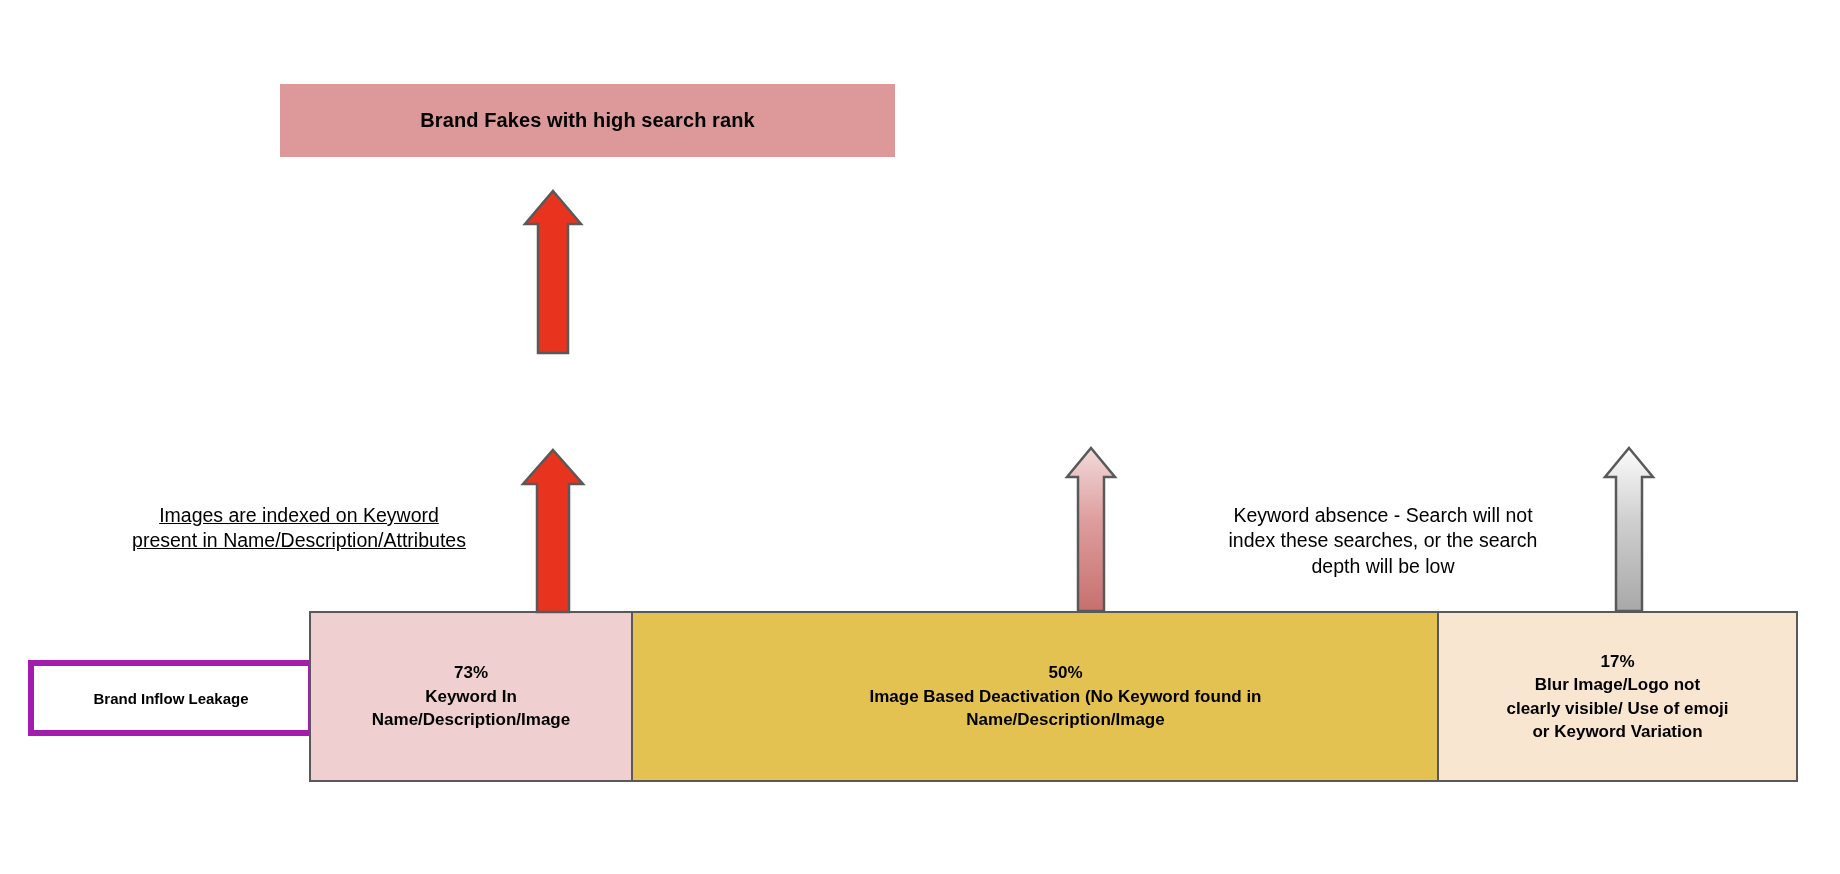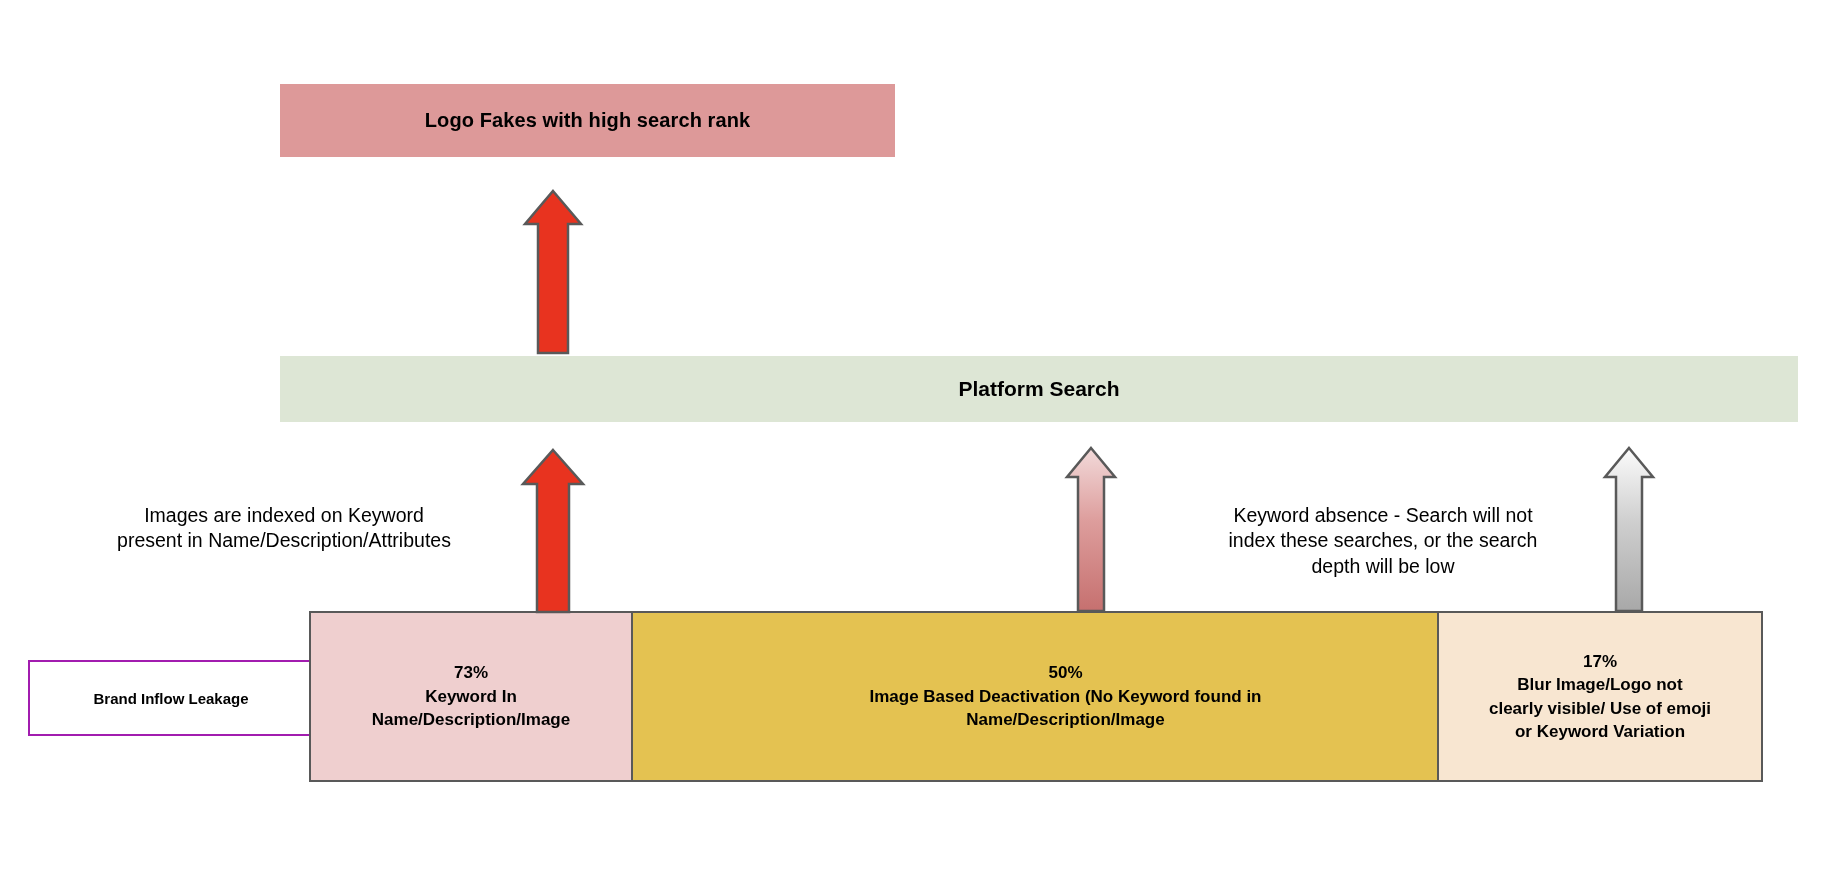--- a/index.html
+++ b/index.html
@@ -52,21 +52,21 @@
     font-weight: bold;
   }
 
   
   #brand-inflow-box {
     left: 28px;
     top: 660px;
     width: 286px;
     height: 76px;
     background: #ffffff;
-    border: 2px solid #a21caf;
+    border: 6px solid #a21caf;
     font-size: 15px;
     font-weight: bold;
   }
 
   
   .segment {
     position: absolute;
     top: 611px;
     height: 171px;
     box-sizing: border-box;
@@ -86,37 +86,38 @@
     width: 324px;
     background: #efcfcf;
   }
   #segment-image-based-deactivation {
     left: 631px;
     width: 869px;
     background: #e4c251;
   }
   #segment-blur-image {
     left: 1437px;
-    width: 326px;
+    width: 361px;
     background: #f8e6d1;
   }
 
   
   .annotation {
     position: absolute;
     text-align: center;
     font-size: 19.5px;
     line-height: 1.3;
     color: #000000;
     white-space: pre-line;
   }
   #annotation-left {
-    left: 59px;
+    left: 74px;
     top: 503px;
     width: 450px;
+    text-decoration: underline;
   }
   #annotation-right {
     left: 1152px;
     top: 503px;
     width: 462px;
     text-align: center;
   }
 
   
   #arrow-layer {
@@ -126,23 +127,22 @@
     width: 1840px;
     height: 874px;
     pointer-events: none;
   }
 </style>
 </head>
 <body>
 
 <div id="canvas">
 
-  <div class="box" id="brand-fakes-box">Logo Fakes with high search rank</div>
+  <div class="box" id="brand-fakes-box">Brand Fakes with high search rank</div>
 
-  <div class="box" id="platform-search-box">Platform Search</div>
 
   <div class="box" id="brand-inflow-box">Brand Inflow Leakage</div>
 
   <div class="segment" id="segment-keyword-in-name">73%
 Keyword In
 Name/Description/Image</div>
 
   <div class="segment" id="segment-image-based-deactivation">50%
 Image Based Deactivation (No Keyword found in
 Name/Description/Image</div>

